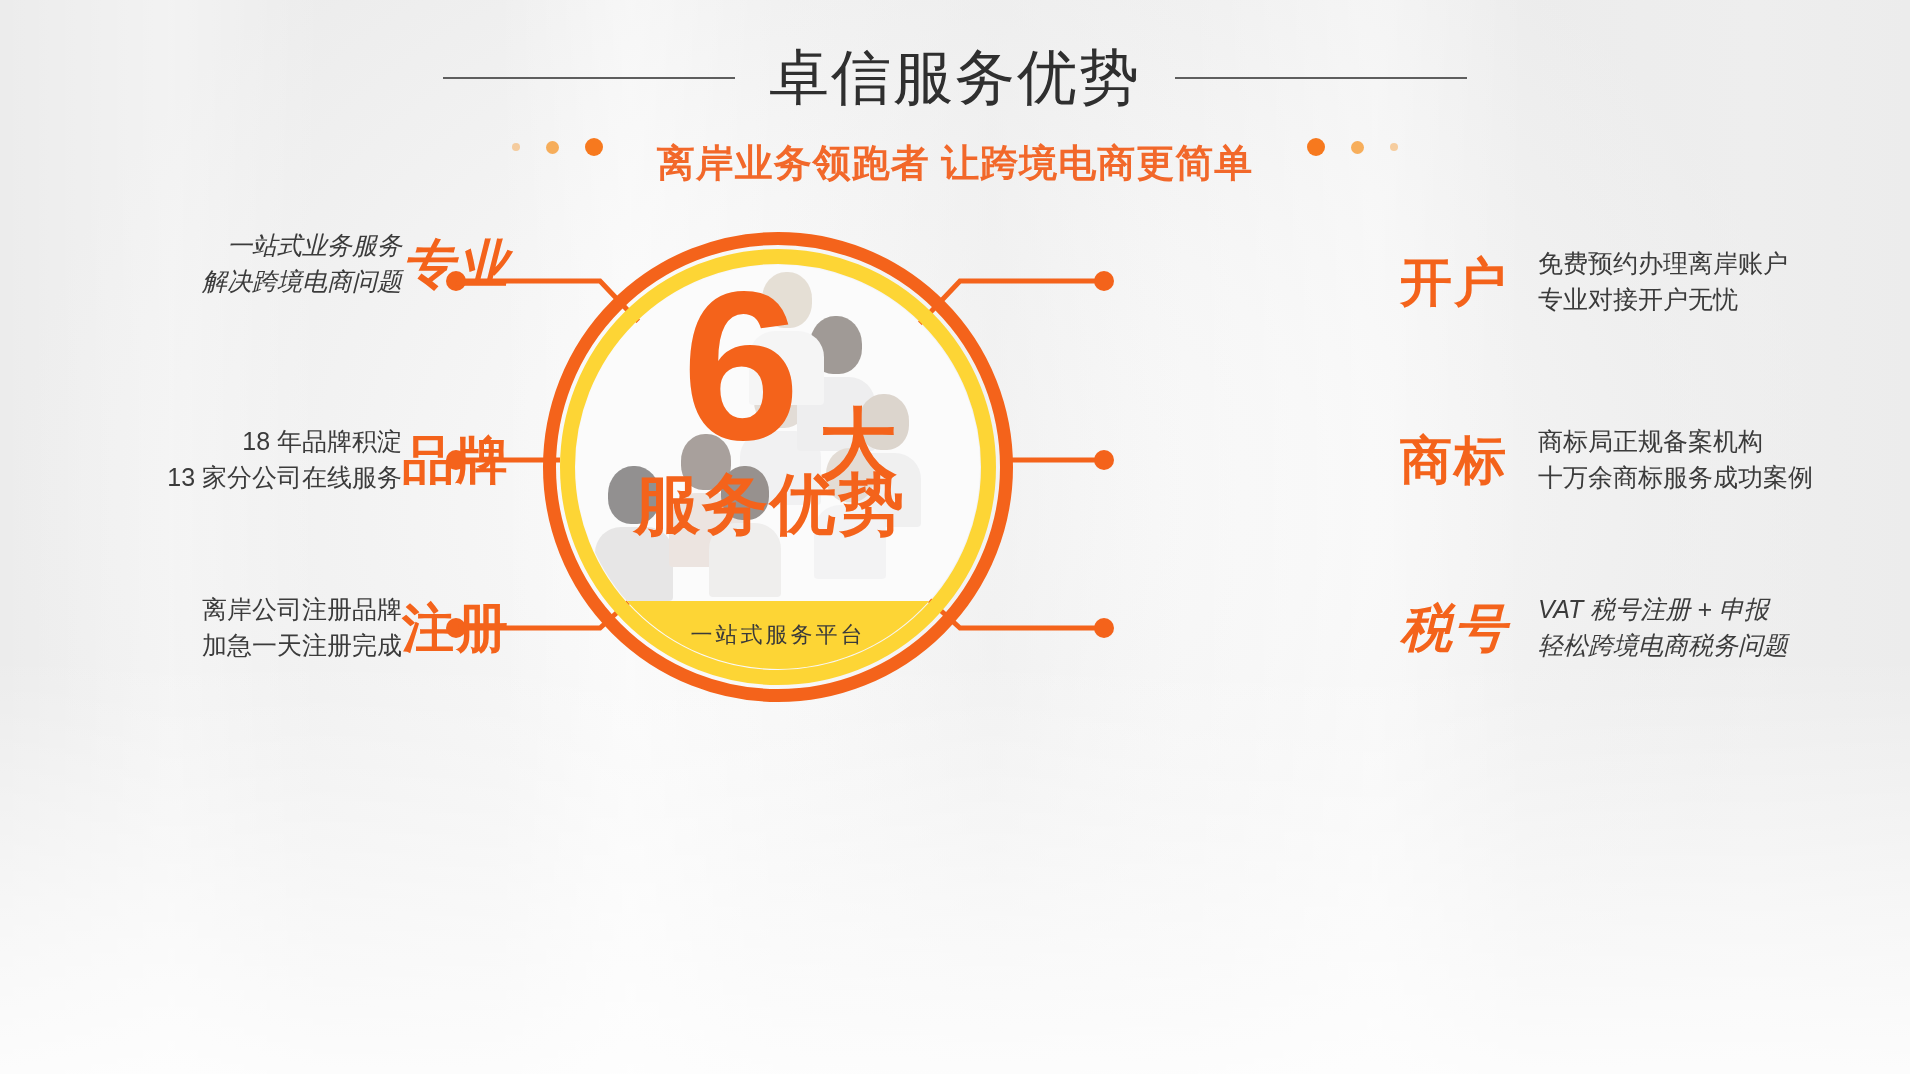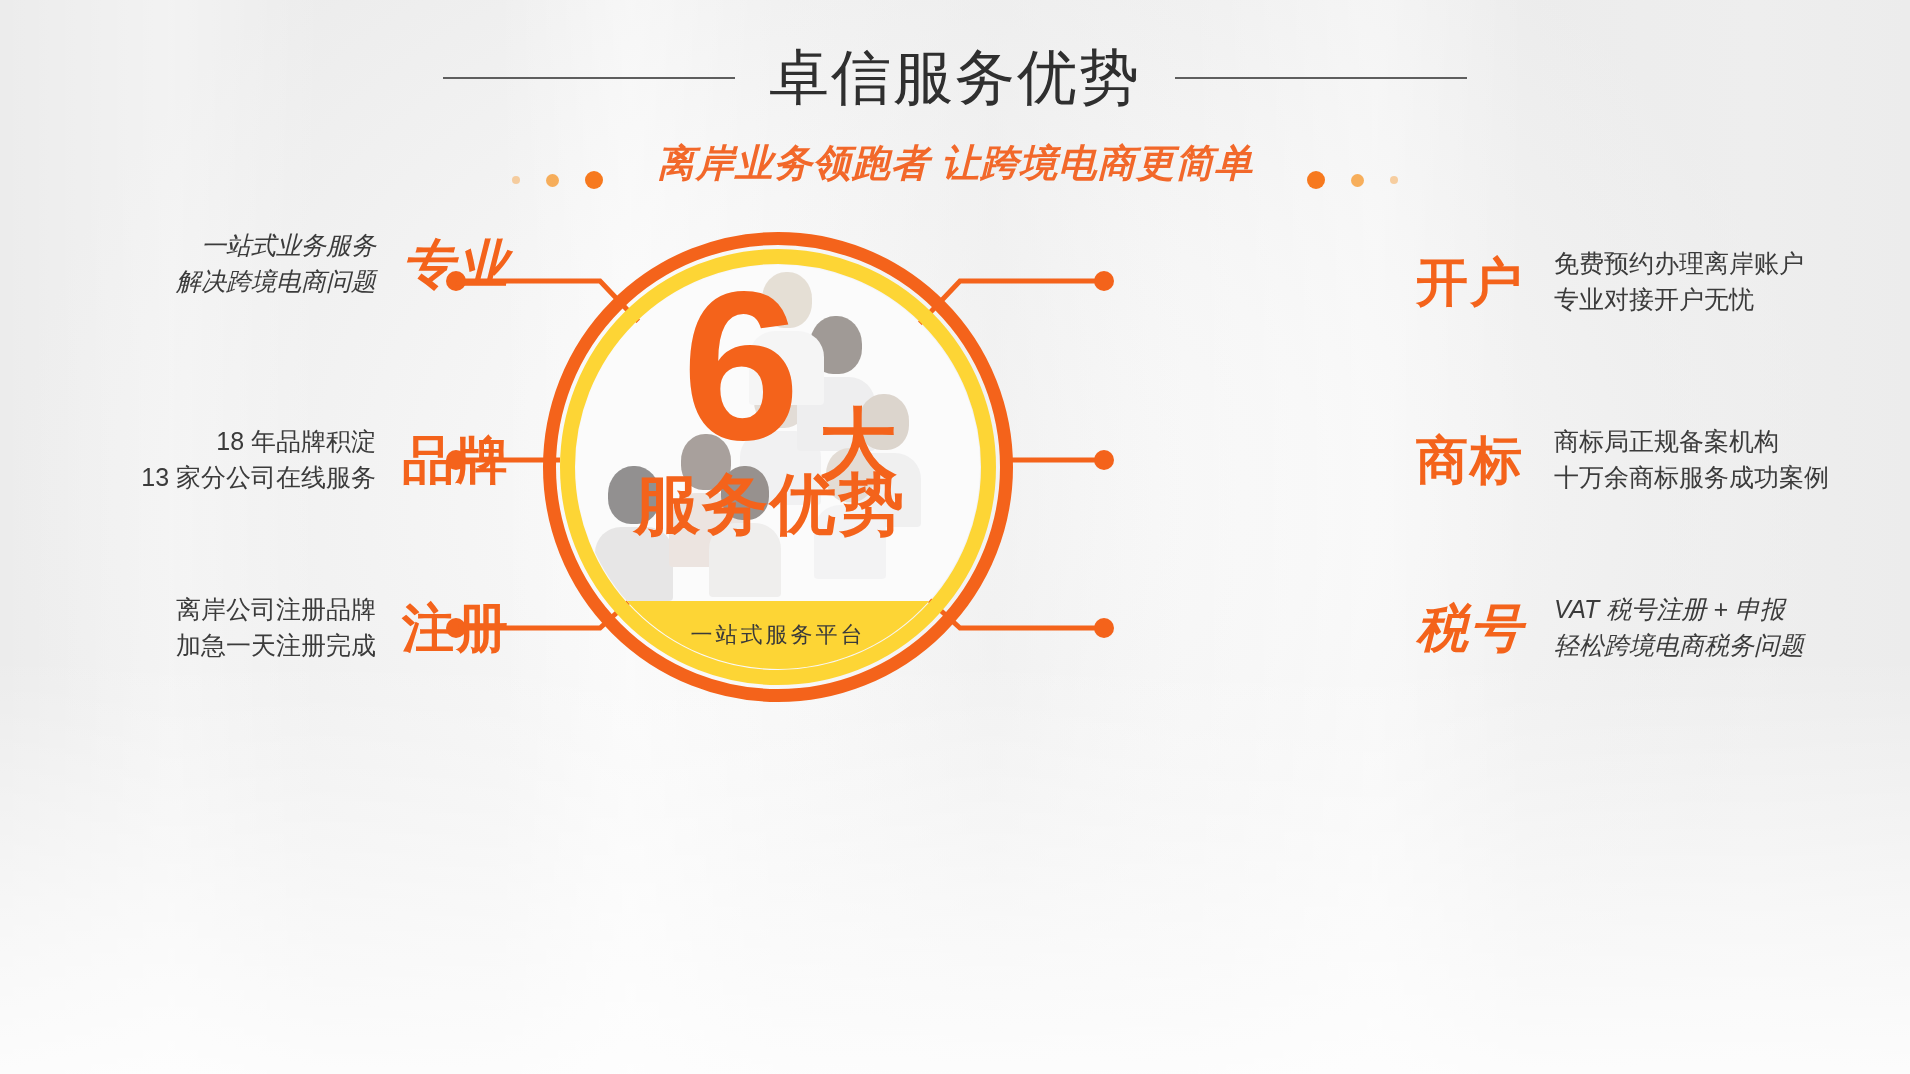--- a/index.html
+++ b/index.html
@@ -79,24 +79,23 @@
     line-height: 1;
     color: #2f2f2f;
     letter-spacing: 2px;
     white-space: nowrap;
     font-weight: 400;
   }
 
   .subtitle-row {
     margin-top: 30px;
     display: flex;
-    align-items: flex-end;
+    align-items: flex-start;
     justify-content: center;
     gap: 12px;
-    font-style: italic;
   }
   .dots {
     display: flex;
     align-items: center;
     gap: 26px;
   }
   .dots.left { margin-right: 42px; }
   .dots.right { margin-left: 42px; }
   .dot {
     border-radius: 50%;
@@ -236,37 +235,37 @@
   }
 
   
   .side-item {
     position: absolute;
     display: flex;
     align-items: center;
     z-index: 6;
   }
   .side-item.left  { right: 1400px; justify-content: flex-end; text-align: right; }
-  .side-item.right { left: 1400px;  justify-content: flex-start; text-align: left; margin-left: 16px; }
+  .side-item.right { left: 1400px;  justify-content: flex-start; text-align: left; }
 
   .item-key {
     font-size: 52px;
     font-weight: bold;
     color: #F4631B;
     letter-spacing: 2px;
     white-space: nowrap;
     line-height: 1;
   }
   .item-desc {
     font-size: 25px;
     color: #3b3b3b;
     line-height: 1.42;
     white-space: nowrap;
   }
-  .side-item.left .item-key  { margin-left: 26px; }
+  .side-item.left .item-key  { }
   .side-item.right .item-key { margin-right: 30px; }
 
   .l1 { top: 228px; font-style: italic; }
   .l2 { top: 424px; }
   .l3 { top: 592px; }
   .r1 { top: 246px; }
   .r2 { top: 424px; }
   .r3 { top: 592px; font-style: italic; }
 </style>
 </head>

